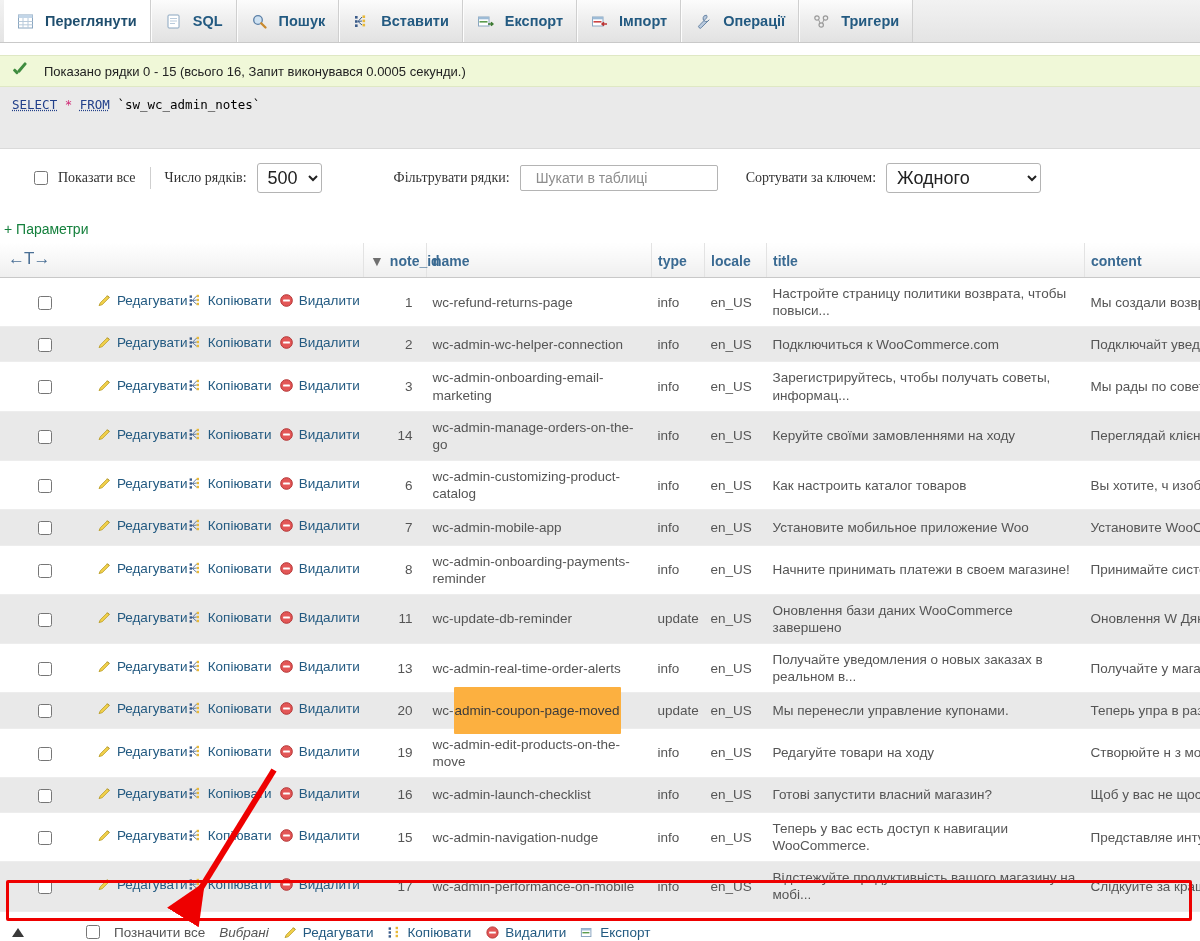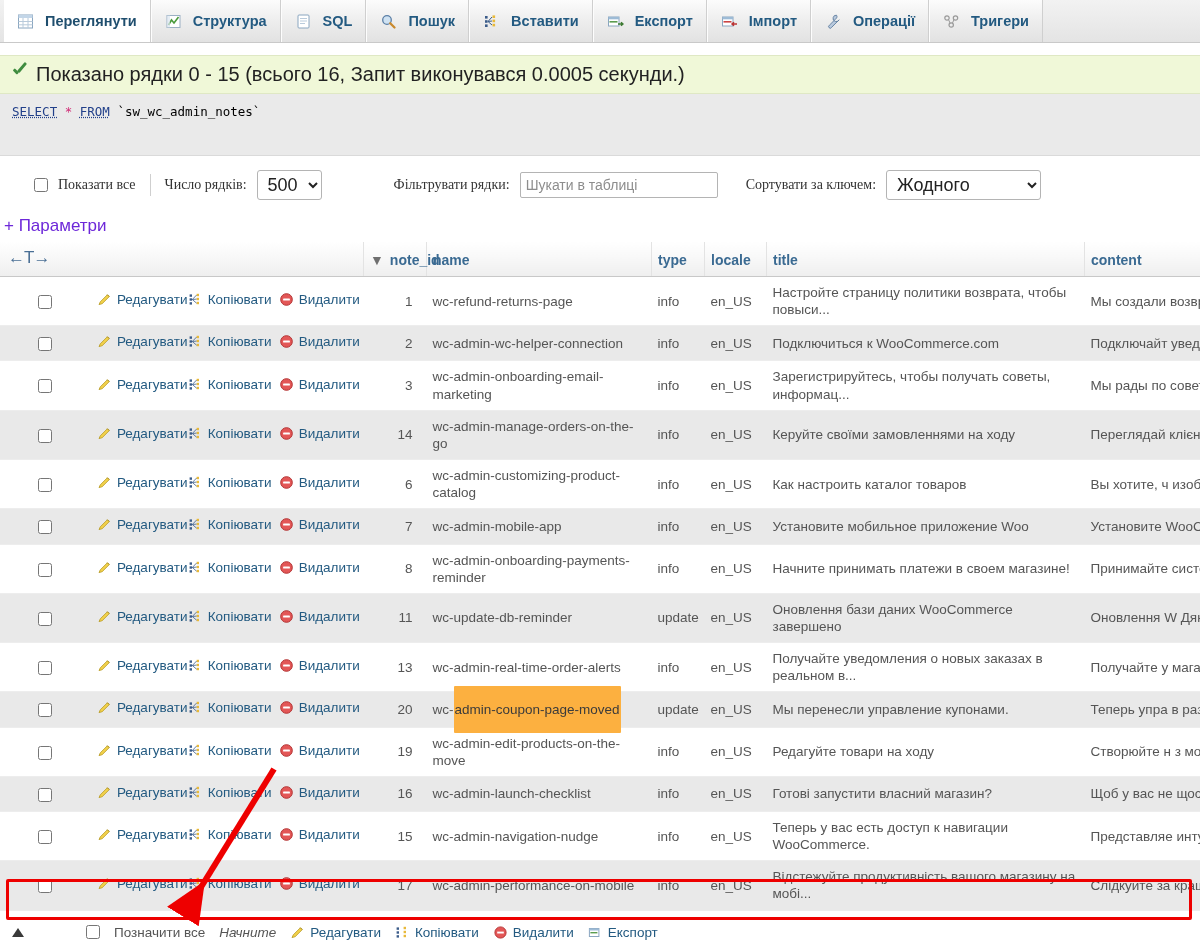--- a/index.html
+++ b/index.html
@@ -46,22 +46,23 @@
   .tab .ic { width: 17px; height: 17px; flex: 0 0 17px; position: relative; }
 
   
   #banner {
     margin: 12px 0 0 0;
     background: #f0f8d8;
     border-top: 1px solid #dfe8c4;
     border-bottom: 1px solid #dfe8c4;
     padding: 7px 10px 7px 12px;
     display: flex;
-    gap: 8px;
-    font-size: 20px;
+    align-items: center;
+    gap: 16px;
+    font-size: 13px;
     color: #222;
   }
   .check {
     display: inline-block;
     width: 16px; height: 16px;
     position: relative; flex: 0 0 16px;
   }
   .check::before {
     content: "";
     position: absolute;
@@ -119,35 +120,36 @@
     font-size: 18px;
     padding: 3px 6px;
     border: 1px solid #b4b4b4;
     border-radius: 3px;
     background: #fff;
     color: #222;
   }
   input.pma-text {
     font-family: "Liberation Sans", sans-serif;
     font-size: 14px;
-    padding: 4px 5px;
+    padding: 4px 15px;
     border: 1px solid #b4b4b4;
     border-radius: 2px;
     background: #fff;
     color: #222;
     width: 198px;
   }
   input.pma-text::placeholder { color: #8d8d8d; }
 
   
   #params {
     padding: 6px 0 6px 4px;
-    font-size: 17px;
-    color: #6d28d9;
+    font-size: 14px;
+    color: #15803d;
     cursor: pointer;
+    margin-top: 12px;
   }
 
   
   #tablewrap {
     position: relative;
     width: 1200px;
     overflow: hidden;
   }
   table.results {
     border-collapse: collapse;
@@ -272,30 +274,20 @@
           <rect x="1.5" y="2" width="14" height="3" fill="#c3d6e8"></rect>
           <line x1="6" y1="5" x2="6" y2="15" stroke="#b8cadb"></line>
           <line x1="11" y1="5" x2="11" y2="15" stroke="#b8cadb"></line>
           <line x1="1.5" y1="8.5" x2="15.5" y2="8.5" stroke="#b8cadb"></line>
           <line x1="1.5" y1="11.8" x2="15.5" y2="11.8" stroke="#b8cadb"></line>
         </svg>
     </span>
     <span>Переглянути</span>
   </div>
 
-  <div class="tab">
-    <span class="ic">
-      <svg width="17" height="17" viewBox="0 0 17 17">
-          <rect x="2" y="2.5" width="13" height="12" fill="#fff" stroke="#9bb0c4"></rect>
-          <path d="M3.5 12 L6.5 7 L9 10 L13.5 4" stroke="#4b9b3c" stroke-width="1.6" fill="none"></path>
-          <rect x="2" y="2.5" width="3" height="12" fill="#dbe6f0" opacity="0.7"></rect>
-        </svg>
-    </span>
-    <span>Структура</span>
-  </div>
 
   <div class="tab">
     <span class="ic">
       <svg width="17" height="17" viewBox="0 0 17 17">
           <rect x="3" y="2" width="11" height="13" rx="1" fill="#fff" stroke="#8aa6c0"></rect>
           <line x1="5" y1="5.5" x2="12" y2="5.5" stroke="#b9cbdc"></line>
           <line x1="5" y1="8" x2="12" y2="8" stroke="#b9cbdc"></line>
           <line x1="5" y1="10.5" x2="10" y2="10.5" stroke="#b9cbdc"></line>
         </svg>
     </span>
@@ -1126,21 +1118,21 @@
     </defs>
     <line x1="274" y1="527" x2="198" y2="650" stroke="#ee0000" stroke-width="6" marker-end="url(#ah)"></line>
   </svg>
 </div>
 
 <div id="footer">
   <span class="uparrow"></span>
   <span style="width:34px"></span>
   <input type="checkbox" style="">
   <span class="fplain">Позначити все</span>
-  <span class="fplain" style="font-style:italic">Начните</span>
+  <span class="fplain" style="font-style:italic">Вибрані</span>
   <span class="fitem">
     <span class="gl">
       <svg width="15" height="15" viewBox="0 0 15 15">
           <path d="M2 12.6 L3.3 9.8 L10.4 2.7 L12.3 4.6 L5.2 11.7 Z" fill="#f2d14b" stroke="#b89a23" stroke-width="0.8"></path>
           <path d="M10.4 2.7 L12.3 4.6" stroke="#9d8420" stroke-width="0.8"></path>
         </svg>
     </span>
     <span>Редагувати</span>
   </span>
   <span class="fitem">

